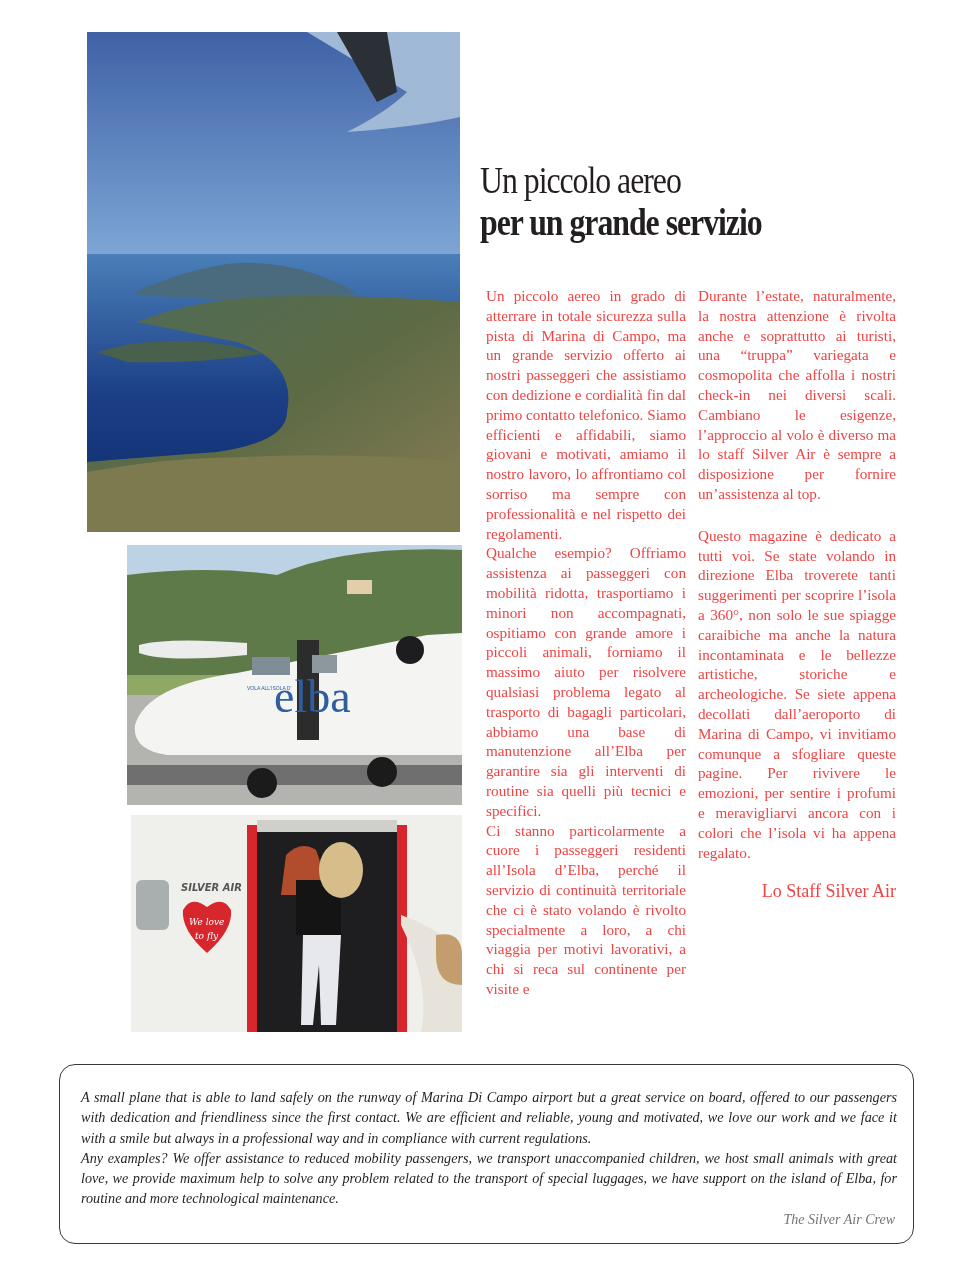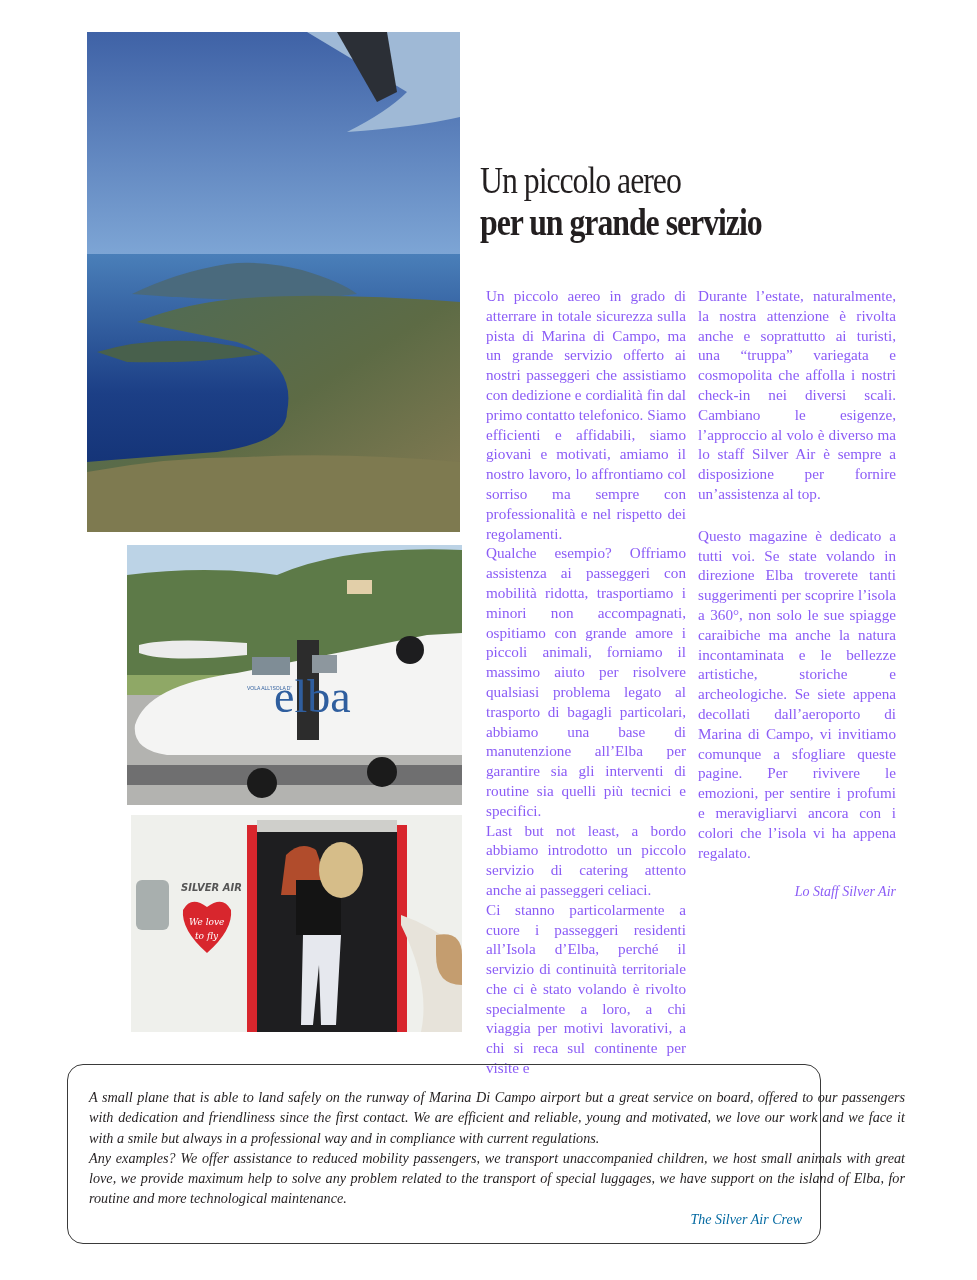--- a/index.html
+++ b/index.html
@@ -12,34 +12,34 @@
     #photo-plane  { left: 127px; top: 545px; width: 335px; height: 260px; }
     #photo-door   { left: 131px; top: 815px; width: 331px; height: 217px; }
 
     .title { position: absolute; left: 480px; top: 160px; width: 440px; margin: 0;
              font-family: "Liberation Serif", serif; color: #231f20; line-height: 42px;
              font-size: 37px; letter-spacing: -1.2px; transform: scaleX(0.86); transform-origin: left top; }
     .title .l1 { display: block; font-weight: normal; }
     .title .l2 { display: block; font-weight: bold; }
 
     .col { position: absolute; top: 286px; font-family: "Liberation Serif", serif; font-size: 15.2px;
-           line-height: 19.8px; text-align: justify; hyphens: auto; color: #8b5cf6; }
+           line-height: 19.8px; text-align: justify; hyphens: auto; color: #ef4444; }
     .col p { margin: 0; }
     #col-1 { left: 486px; width: 200px; }
     #col-2 { left: 698px; width: 198px; }
     .col p.gap { margin-top: 22px; }
-    .sig { text-align: right; font-style: italic; margin-top: 20px !important; font-size: 14px; }
+    .sig { text-align: right; margin-top: 20px !important; font-size: 18px; }
 
-    .en-box { position: absolute; left: 59px; top: 1064px; width: 754px; height: 180px;
-              border: 1.5px solid #3a3a3a; border-radius: 16px; box-sizing: border-box; margin-left: 8px; }
+    .en-box { position: absolute; left: 59px; top: 1064px; width: 855px; height: 180px;
+              border: 1.5px solid #3a3a3a; border-radius: 16px; box-sizing: border-box; }
     .en-text { position: absolute; left: 21px; top: 22px; width: 816px; font-family: "Liberation Serif", serif;
                font-style: italic; font-size: 14.2px; line-height: 20.3px; text-align: justify; color: #231f20; }
     .en-text p { margin: 0; }
     .en-sig { position: absolute; right: 18px; bottom: 15px; font-family: "Liberation Serif", serif;
-              font-style: italic; font-size: 14px; color: #0369a1; }
+              font-style: italic; font-size: 14px; color: #737373; }
   </style>
 </head>
 <body>
 
 <div class="photo" id="photo-aerial">
   <svg viewBox="0 0 373 500" preserveAspectRatio="none">
     <defs>
       <linearGradient id="sky" x1="0" y1="0" x2="0" y2="1">
         <stop offset="0" stop-color="#3f62a6"></stop>
         <stop offset="0.55" stop-color="#8cb5e0"></stop>
@@ -110,21 +110,20 @@
 </div>
 
 <h1 class="title">
   <span class="l1">Un piccolo aereo</span>
   <span class="l2">per un grande servizio</span>
 </h1>
 
 <div class="col" id="col-1" lang="it">
   <p>Un piccolo aereo in grado di atterrare in totale sicurezza sulla pista di Marina di Campo, ma un grande servizio offerto ai nostri passeggeri che assistiamo con dedizione e cordialità fin dal primo contatto telefonico. Siamo efficienti e affidabili, siamo giovani e motivati, amiamo il nostro lavoro, lo affrontiamo col sorriso ma sempre con professionalità e nel rispetto dei regolamenti.</p>
   <p>Qualche esempio? Offriamo assistenza ai passeggeri con mobilità ridotta, trasportiamo i minori non accompagnati, ospitiamo con grande amore i piccoli animali, forniamo il massimo aiuto per risolvere qualsiasi problema legato al trasporto di bagagli particolari, abbiamo una base di manutenzione all’Elba per garantire sia gli interventi di routine sia quelli più tecnici e specifici.</p>
-  <p>Last but not least, a bordo abbiamo introdotto un piccolo servizio di catering attento anche ai passeggeri celiaci.</p>
   <p>Ci stanno particolarmente a cuore i passeggeri residenti all’Isola d’Elba, perché il servizio di continuità territoriale che ci è stato volando è rivolto specialmente a loro, a chi viaggia per motivi lavorativi, a chi si reca sul continente per visite e</p>
 </div>
 
 <div class="col" id="col-2" lang="it">
   <p>Durante l’estate, naturalmente, la nostra attenzione è rivolta anche e soprattutto ai turisti, una “truppa” variegata e cosmopolita che affolla i nostri check-in nei diversi scali. Cambiano le esigenze, l’approccio al volo è diverso ma lo staff Silver Air è sempre a disposizione per fornire un’assistenza al top.</p>
   <p class="gap">Questo magazine è dedicato a tutti voi. Se state volando in direzione Elba troverete tanti suggerimenti per scoprire l’isola a 360°, non solo le sue spiagge caraibiche ma anche la natura incontaminata e le bellezze artistiche, storiche e archeologiche. Se siete appena decollati dall’aeroporto di Marina di Campo, vi invitiamo comunque a sfogliare queste pagine. Per rivivere le emozioni, per sentire i profumi e meravigliarvi ancora con i colori che l’isola vi ha appena regalato.</p>
   <p class="sig">Lo Staff Silver Air</p>
 </div>
 
 <div class="en-box">

